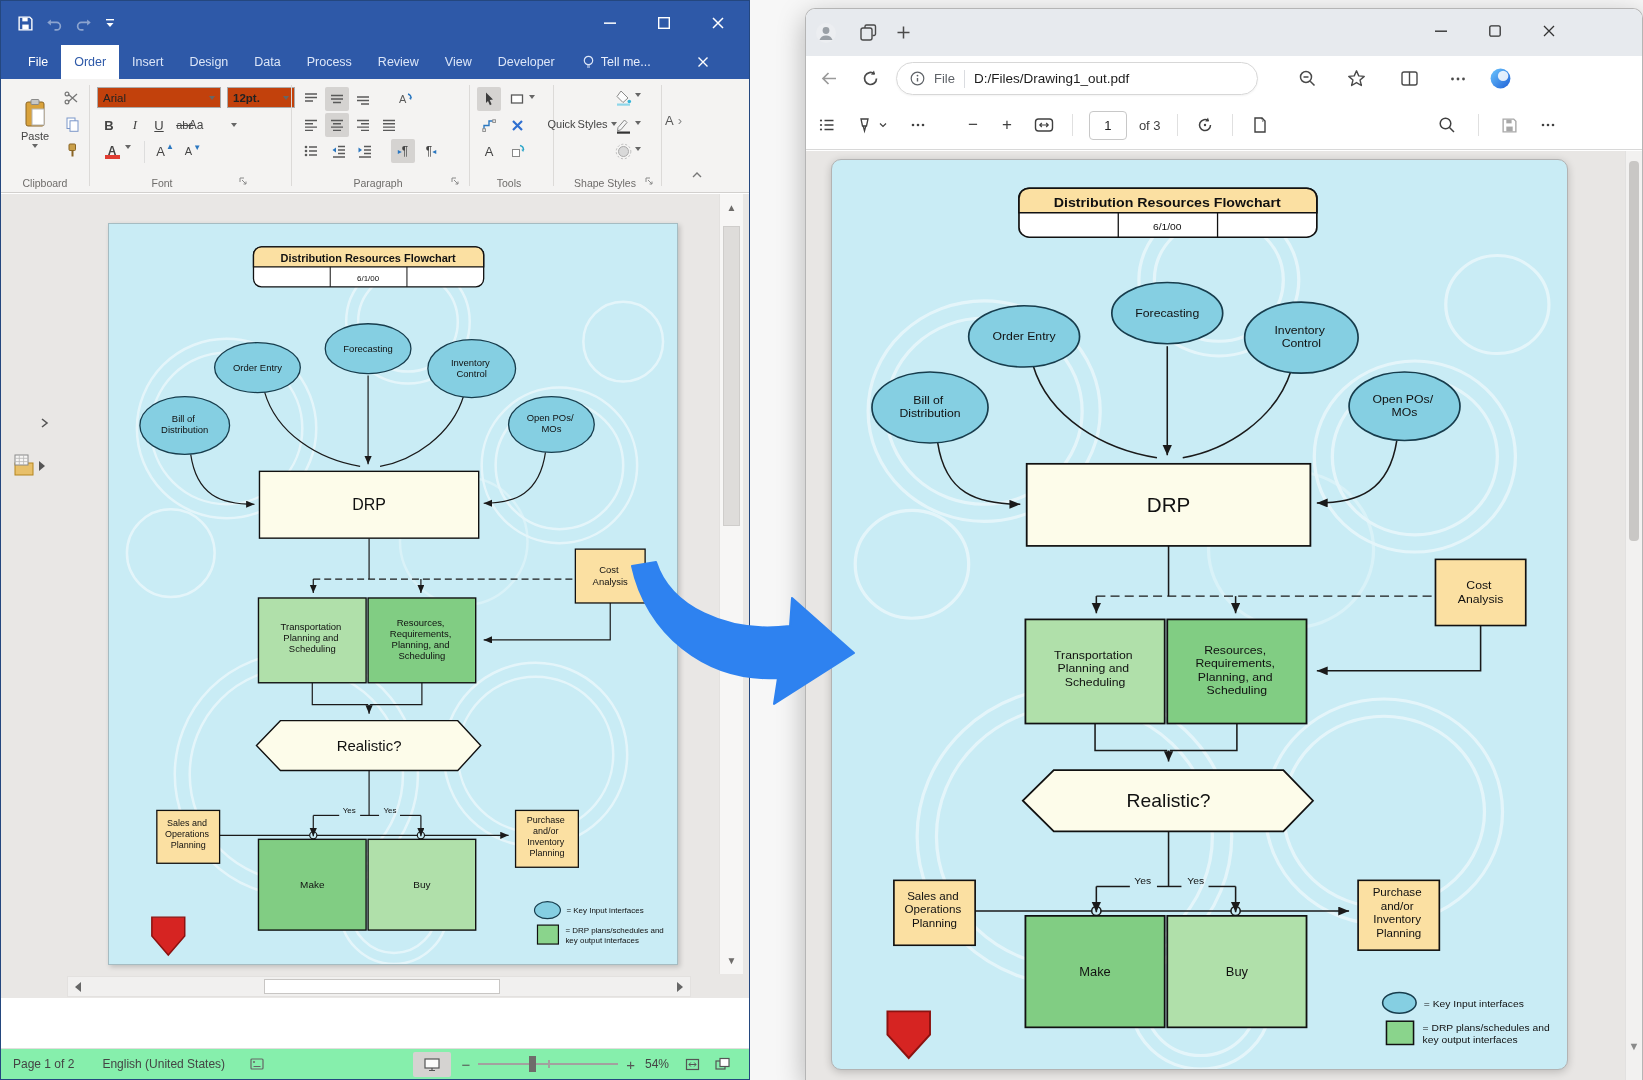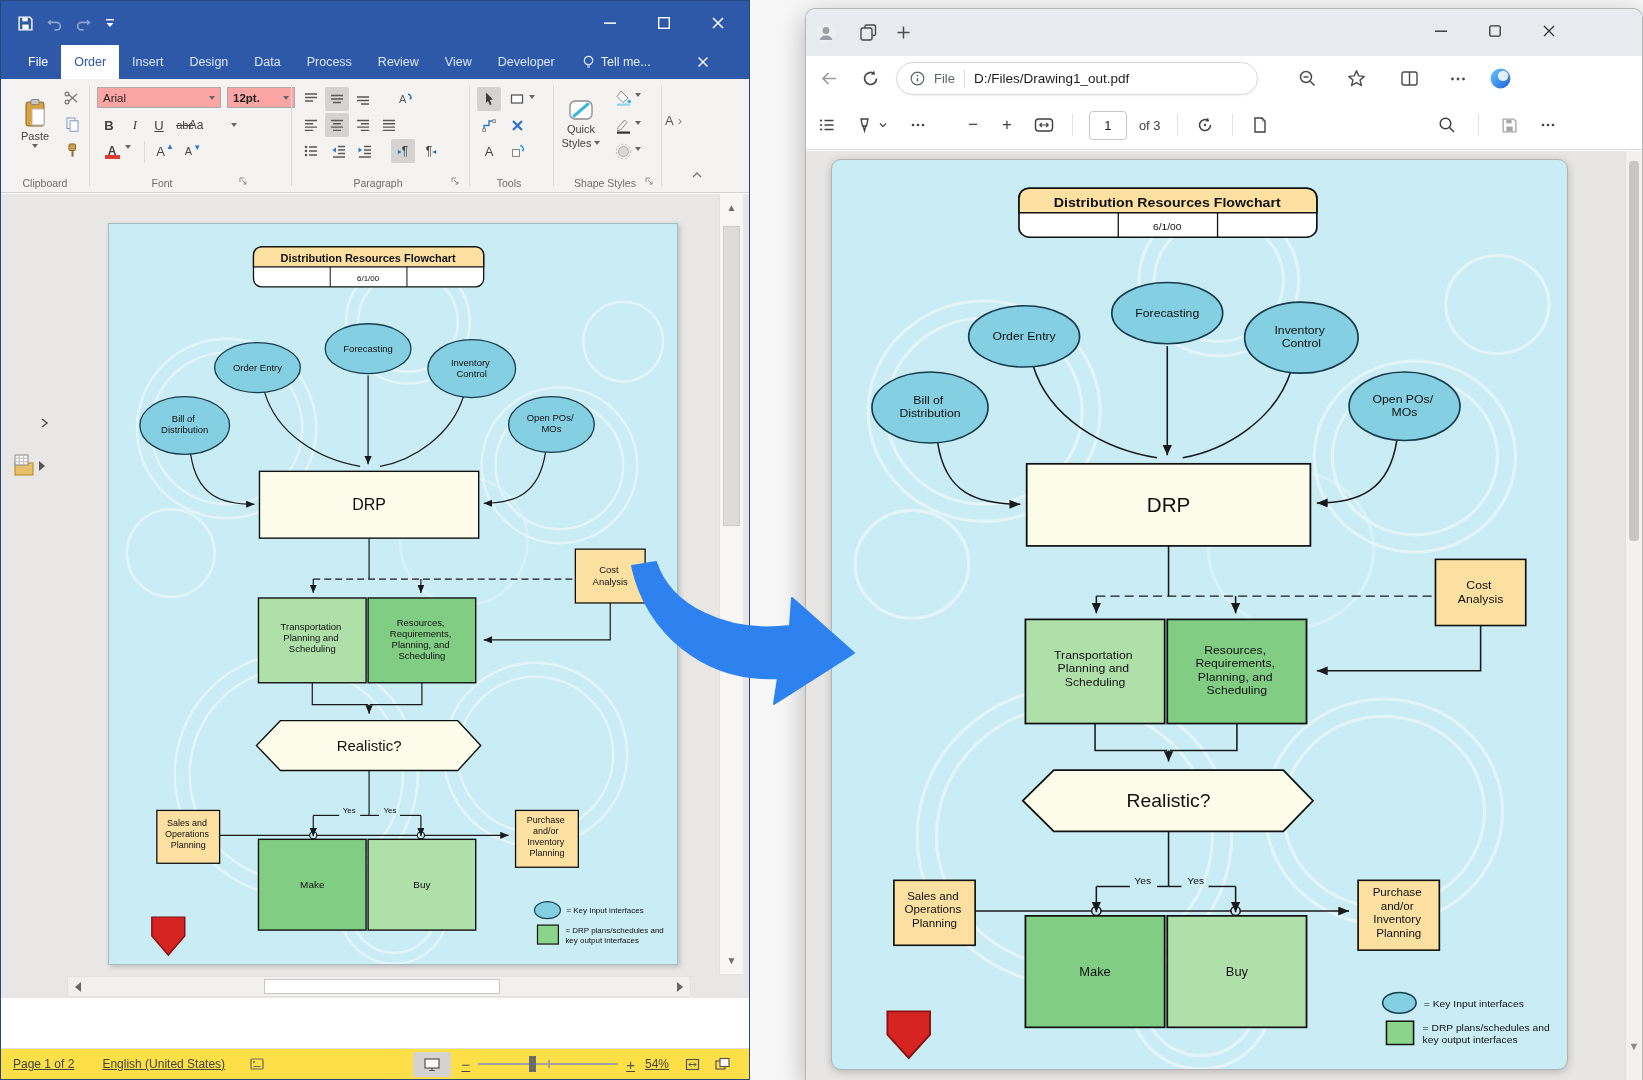--- a/index.html
+++ b/index.html
@@ -26,21 +26,21 @@
   .v-tabs .spacer { flex:1; }
   .tabs-close { display:flex; align-items:center; margin-right:40px; }
 
   .ribbon { position:relative; height:114px; background:#f4f3f2; border-bottom:1px solid #d2d0ce;
             font-size:11px; color:#444; }
   .gdiv { position:absolute; top:6px; bottom:6px; width:1px; background:#dcdad8; }
   .glabel { position:absolute; bottom:3px; font-size:10.5px; color:#6e6c6a; text-align:center; }
   .rb { position:absolute; display:flex; align-items:center; justify-content:center; color:#444; }
   .rbtn22 { width:24px; height:24px; border-radius:2px; }
   .sel { background:#d5d3d1; }
-  .combo { position:absolute; height:21px; background:#fca5a5; border:1px solid #ababab; display:flex;
+  .combo { position:absolute; height:21px; background:#c2410c; border:1px solid #ababab; display:flex;
            align-items:center; justify-content:space-between; padding:0 5px; font-size:11.5px; color:#222; }
   .caret { width:0; height:0; border-left:3.5px solid transparent; border-right:3.5px solid transparent;
            border-top:4px solid #666; display:inline-block; }
   .paste { position:absolute; left:10px; top:6px; width:48px; height:76px; display:flex; flex-direction:column;
            align-items:center; justify-content:center; gap:2px; border-radius:2px; }
   .redbar { display:block; width:15px; height:4px; background:#e03c32; margin-top:-2px; }
   .launcher { position:absolute; bottom:4px; }
 
   .v-doc { position:absolute; left:0; right:0; top:193px; height:804px; background:#e9e7e5; overflow:hidden; }
   .v-page { position:absolute; left:107px; top:29px; width:570px; height:742px; background:#c9ecf5;
@@ -63,22 +63,22 @@
   .sheet { padding:0 21px; display:flex; align-items:center; gap:6px; height:100%; }
   .sheet.active { color:#2b579a; font-weight:700; }
   .sheet.vbg { font-style:italic; }
   .sheet-sep { width:1px; height:16px; background:#d8d8d8; }
   .addpage { width:19px; height:19px; border:1.6px solid #555; border-radius:50%; display:flex;
              align-items:center; justify-content:center; margin-left:14px; position:relative; }
   .addpage:before, .addpage:after { content:""; position:absolute; background:#555; }
   .addpage:before { width:9px; height:1.6px; }
   .addpage:after { width:1.6px; height:9px; }
 
-  .v-status { position:absolute; left:0; right:0; bottom:0; height:31px; background:#fde047;
-              border-top:1px solid #e1dfdd; display:flex; align-items:center; font-size:12px; color:#444;text-decoration:underline; }
+  .v-status { position:absolute; left:0; right:0; bottom:0; height:31px; background:#86efac;
+              border-top:1px solid #e1dfdd; display:flex; align-items:center; font-size:12px; color:#444; }
   .slider-track { position:relative; width:140px; height:2px; background:#a3a19f; }
   .slider-tick { position:absolute; left:50%; top:-3px; width:1.5px; height:8px; background:#a3a19f; }
   .slider-thumb { position:absolute; left:36%; top:-7px; width:7px; height:16px; background:#6e6c6a; }
   .statbtn { width:38px; height:25px; display:flex; align-items:center; justify-content:center; border-radius:2px; }
 
   .shapes-strip { position:absolute; left:0; top:193px; width:60px; height:780px; }
 
   
   .edge { position:absolute; left:805px; top:8px; width:838px; height:1072px; background:#fff;
           border:1px solid #b5b5b5; border-bottom:none; border-radius:10px 10px 0 0;
@@ -378,21 +378,21 @@
     <div class="rb rbtn22" style="left:504px;top:60px;">
       <svg width="16" height="16" viewBox="0 0 16 16">
           <rect x="3.5" y="6.5" width="7" height="7" fill="#fff" stroke="#888"></rect>
           <path d="M11 2.5 a4.5 4.5 0 0 1 3.5 4.5" fill="none" stroke="#2ca6c9" stroke-width="1.4"></path>
           <path d="M15.3 6 L14.2 9 L12.3 6.8 Z" fill="#2ca6c9"></path>
         </svg>
     </div>
     <div class="glabel" style="left:468px;width:80px;">Tools</div>
     <div class="gdiv" style="left:552px;"></div>
 
-    <div class="rb" style="left:556px;top:6px;width:48px;height:78px;flex-direction:column;gap:2px;">
+    <div class="rb" style="left:556px;top:6px;width:48px;height:78px;gap:2px;">
       <svg width="26" height="22" viewBox="0 0 26 22">
           <rect x="2" y="2" width="22" height="18" rx="5" fill="#fff" stroke="#8a8a8a" stroke-width="1.3"></rect>
           <path d="M6 17 L20 5" stroke="#3fb6d8" stroke-width="3" stroke-linecap="round"></path>
         </svg>
       <span class="icon-label">Quick</span>
       <span class="icon-label" style="display:flex;align-items:center;gap:3px;">
           <span>Styles</span>
           <span class="caret"></span>
         </span>
     </div>

